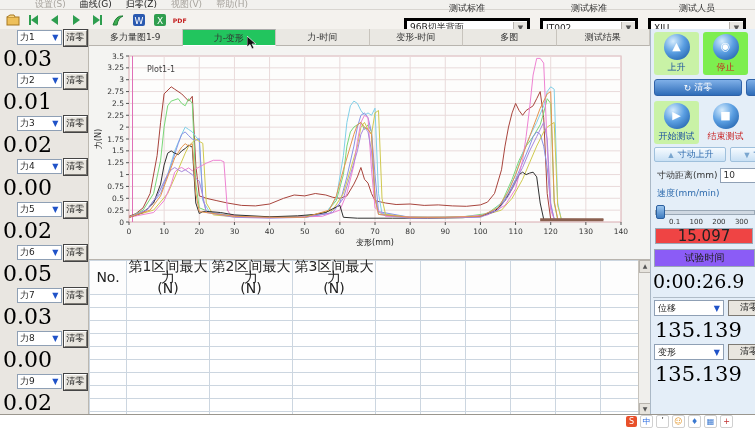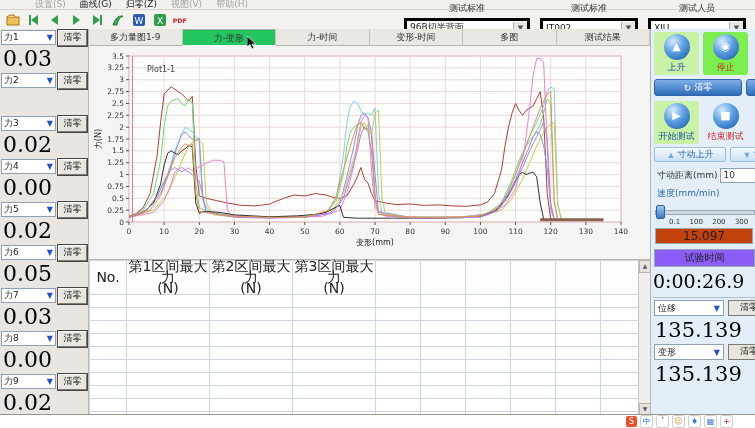--- a/index.html
+++ b/index.html
@@ -18,21 +18,21 @@
   .tb-fields{margin-left:auto;display:flex;align-items:center;gap:10px;padding-right:6px;}
   .fld{display:flex;align-items:center;gap:3px;flex-direction:column;}
   .fld-label{font-size:9px;color:#333;}
   .fld-box{background:#fff;border:3px solid #000000;height:14px;display:flex;align-items:center;font-size:9px;}
   .fld-box .val{padding:0 3px;flex:1;white-space:nowrap;overflow:hidden;}
   .fld-box .arr{width:13px;height:12px;background:#e8e6e1;border-left:1px solid #b8b4ae;color:#555;
                 display:flex;align-items:center;justify-content:center;font-size:7px;}
   
   .leftpanel{position:absolute;top:29px;left:0;width:88px;bottom:13px;background:#e9e6e1;border-right:1px solid #bcb8b0;overflow:hidden;}
   .chblock{height:43px;}
-  .chrow{display:flex;gap:2px;padding:1px 1px 0 1px;}
+  .chrow{display:flex;gap:2px;padding:1px 1px 0 17px;}
   .chsel{width:52px;height:13px;background:#fff;border:1px solid #8fa0b5;display:flex;align-items:center;justify-content:space-between;
          font-size:9px;padding:0 2px;}
   .chsel .ar{color:#1f52c8;font-size:8px;}
   .zbtn{width:29px;height:14px;background:#e9e6df;border:1px solid;border-color:#fff #7d7a74 #7d7a74 #fff;box-shadow:0 0 0 1px #444;
         font-size:9px;line-height:13px;text-align:center;}
   .chval{font-family:"DejaVu Serif","Liberation Serif",serif;font-size:22px;line-height:26px;padding-left:3px;color:#000;}
   
   .main{position:absolute;left:89px;top:29px;width:561px;bottom:13px;background:#fff;}
   .tabs{display:flex;height:17px;background:#dedbd5;}
   .tab{flex:1;text-align:center;line-height:16px;font-size:9px;background:#eae8e3;border-right:1px solid #c8c4bd;border-bottom:1px solid #b8b4ae;color:#333;}
@@ -64,22 +64,22 @@
   .lblupill{height:15px;width:72px;border-radius:2px;border:1px solid #9fc0dc;color:#2f6cae;font-size:9px;
       background:linear-gradient(#f6fbff,#c9e0f4);display:flex;align-items:center;justify-content:center;gap:2px;}
   .inchrow{display:flex;gap:4px;padding:3px 0 2px 3px;}
   .distrow{display:flex;align-items:center;gap:2px;padding:4px 0 1px 6px;font-size:9px;color:#333;}
   .distbox{width:36px;height:13px;background:#fff;border:1px solid #8fa0b5;font-size:9px;padding-left:3px;line-height:13px;}
   .speedlbl{padding:3px 0 0 6px;font-size:9px;color:#2f6cae;}
   .slider{position:relative;margin:4px 0 0 4px;width:100px;height:14px;}
   .strack{position:absolute;top:6px;left:0;right:0;height:3px;background:#cfd8e2;border:1px solid #9aa8b6;}
   .sthumb{position:absolute;top:1px;left:1px;width:7px;height:12px;background:linear-gradient(#9cc6ef,#3f7cc0);border:1px solid #2b5f9e;border-radius:2px;}
   .sticks{display:flex;justify-content:space-between;width:102px;margin-left:18px;font-size:7px;color:#333;}
-  .valbox{margin:2px 0 0 4px;width:96px;height:14px;background:#c2410c;border:1px solid #9aa8b6;
-      font-size:12px;text-align:center;line-height:14px;}
+  .valbox{margin:2px 0 0 4px;width:96px;height:14px;background:#ef4444;border:1px solid #9aa8b6;
+      font-size:15px;text-align:center;line-height:14px;}
   .timelbl{margin:5px 0 0 3px;width:99px;height:16px;background:#8b5cf6;border:1px solid #9aa8b6;
       font-size:10px;text-align:center;line-height:16px;color:#222;}
   .bigtime{font-family:"DejaVu Serif","Liberation Serif",serif;font-size:19px;padding:3px 0 2px 2px;color:#000;white-space:nowrap;}
   .selrow{display:flex;gap:4px;padding:2px 0 0 3px;align-items:center;}
   .rpsel{width:62px;height:14px;background:#fff;border:1px solid #8fa0b5;display:flex;align-items:center;justify-content:space-between;
          font-size:9px;padding:0 3px;}
   .rpsel .ar{color:#1f52c8;font-size:8px;}
   .szbtn{width:40px;height:14px;background:#e9e6df;border:1px solid #7d7a74;font-size:9px;line-height:13px;text-align:center;}
   .bignum{font-family:"DejaVu Serif","Liberation Serif",serif;font-size:21px;padding:2px 0 0 4px;color:#000;white-space:nowrap;}
   .hrline{border-top:1px solid #b0bcc8;margin:3px 2px 0 2px;}
@@ -193,20 +193,21 @@
         <div class="chval">0.03</div>
       </div>
       <div class="chblock">
         <div class="chrow">
           <span class="chsel">
             <span>力2</span>
             <span class="ar">▼</span>
           </span>
           <span class="zbtn">清零</span>
         </div>
+        <div class="chval">0.01</div>
       </div>
       <div class="chblock">
         <div class="chrow">
           <span class="chsel">
             <span>力3</span>
             <span class="ar">▼</span>
           </span>
           <span class="zbtn">清零</span>
         </div>
         <div class="chval">0.02</div>

